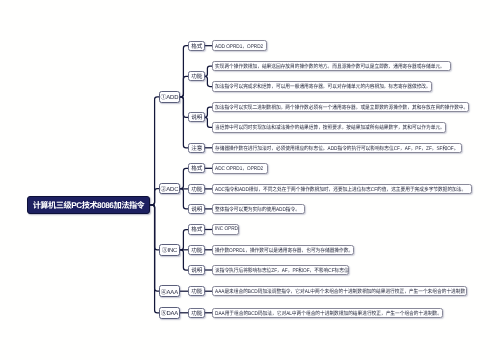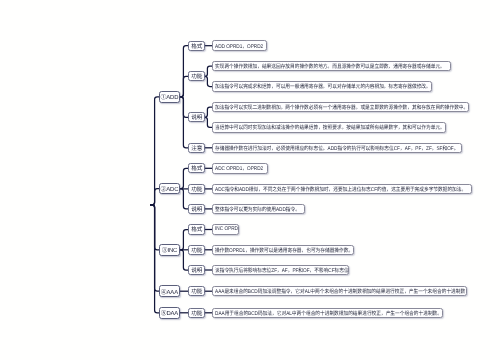--- a/index.html
+++ b/index.html
@@ -56,20 +56,23 @@
     <path class="lk" d="M205.00 147.80 H212.00"></path>
     <path class="lk" d="M205.00 168.30 H212.00"></path>
     <path class="lk" d="M205.00 188.90 H212.00"></path>
     <path class="lk" d="M205.00 208.90 H212.00"></path>
     <path class="lk" d="M205.00 229.50 H212.00"></path>
     <path class="lk" d="M205.00 249.80 H212.00"></path>
     <path class="lk" d="M205.00 270.00 H212.00"></path>
     <path class="lk" d="M205.00 291.20 H212.00"></path>
     <path class="lk" d="M205.00 312.80 H212.00"></path>
   </svg>
+  <div class="node root" style="left:27.0px;top:195.8px;width:123.0px;height:18.0px">
+      <span>计算机三级PC技术8086加法指令</span>
+    </div>
   <div class="node lvl2" style="left:159.2px;top:91.00px;width:20.4px;height:11.5px">
       <span>①ADD</span>
     </div>
   <div class="node lvl2" style="left:159.2px;top:182.85px;width:20.4px;height:11.5px">
       <span>②ADC</span>
     </div>
   <div class="node lvl2" style="left:159.2px;top:244.00px;width:20.4px;height:11.5px">
       <span>③INC</span>
     </div>
   <div class="node lvl2" style="left:159.2px;top:285.45px;width:20.4px;height:11.5px">

